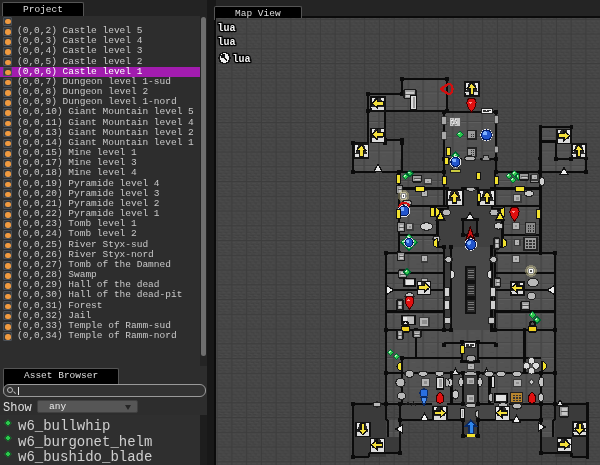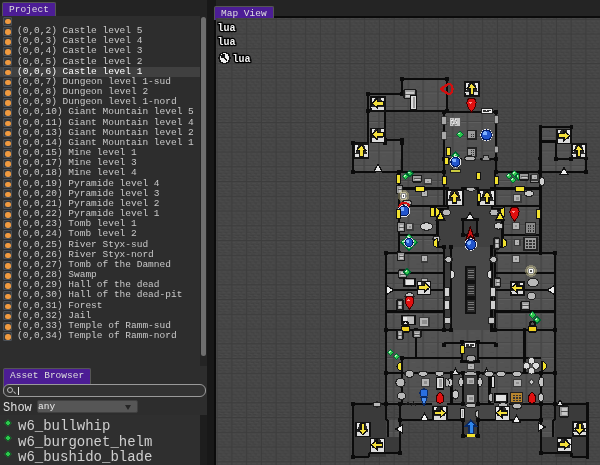--- a/index.html
+++ b/index.html
@@ -1,35 +1,35 @@
 <!DOCTYPE html>
 <html><head><meta charset="utf-8"><style>
 *{margin:0;padding:0;box-sizing:border-box}
 html,body{width:600px;height:465px;overflow:hidden;background:#191919;font-family:"Liberation Mono",monospace}
 .page{position:relative;width:600px;height:465px;background:#191919}
 .leftpanel{position:absolute;left:0;top:0;width:207px;height:465px;background:#191919}
-.tab{position:absolute;background:#4c1d95;color:#dedede;font-size:9.5px;line-height:13.5px;padding:0 6px;border:1px solid #555;border-bottom:none;border-radius:2px 2px 0 0}
+.tab{position:absolute;background:#000000;color:#dedede;font-size:9.5px;line-height:13.5px;padding:0 20px;border:1px solid #555;border-bottom:none;border-radius:2px 2px 0 0}
 .ptab{left:2px;top:2px;height:14px}
 .plist{position:absolute;left:0;top:16px;width:200px;height:350px;background:#2d2d2d}
 .prow{position:relative;height:10.18px;white-space:nowrap}
-.prow.sel{background:#404040}
+.prow.sel{background:#a21caf}
 .prow.sel .ptxt{color:#fff}
 .pic{position:absolute;left:3px;top:0.5px;width:8.5px;height:9px;background:#363a3e;border:1px solid #4b5158;border-radius:1px}
 .pdot{position:absolute;left:1.2px;top:1.4px;width:5.5px;height:5.5px;background:#f09a40;border-radius:50%}
 .ptxt{position:absolute;left:17px;top:-0.2px;font-size:9.5px;line-height:10.4px;color:#c9c9c9}
 .vsb{position:absolute;left:200px;top:16px;width:7px;height:350px;background:#242424}
 .vsbthumb{position:absolute;left:1px;top:1px;width:5px;height:339px;background:#6e6e6e;border-radius:3px}
 .abpanel{position:absolute;left:0;top:366px;width:207px;height:99px;background:#2d2d2d}
 .atab{left:3px;top:368px;height:26px}
 .searchbox{position:absolute;left:3px;top:384px;width:203px;height:12.5px;background:#333;border:1.5px solid #9a9a9a;border-radius:6px}
 .mag{position:absolute;left:3px;top:1.5px;width:6px;height:6px;border:1.3px solid #bbb;border-radius:50%}
 .mag:after{content:"";position:absolute;left:4.5px;top:4.5px;width:3px;height:1.3px;background:#bbb;transform:rotate(45deg)}
 .cursor{position:absolute;left:14px;top:1.5px;width:1.3px;height:8.5px;background:#e8e8e8}
 .showlbl{position:absolute;left:3px;top:401px;font-size:12px;color:#e0e0e0}
-.dropdown{position:absolute;left:37px;top:400px;width:101px;height:13px;background:#565656;border:1px solid #404040;border-radius:2px;color:#ececec;font-size:9.5px;line-height:11.5px;}
+.dropdown{position:absolute;left:37px;top:400px;width:101px;height:13px;background:#565656;border:1px solid #404040;border-radius:2px;color:#ececec;font-size:9.5px;line-height:11.5px;padding-left:11px}
 .darr{position:absolute;right:6px;top:4px;width:0;height:0;border-left:3.5px solid transparent;border-right:3.5px solid transparent;border-top:5px solid #252525}
 .alist{position:absolute;left:0;top:415px;width:200px;height:50px;background:#2f2f2f}
 .arow{position:relative;height:15.5px;white-space:nowrap}
 .adot{position:absolute;left:5px;top:4.5px;width:6px;height:6px;background:#2ec84e;border:1px solid #0a5a20;transform:rotate(45deg) scale(0.85)}
 .atxt{position:absolute;left:18px;top:3px;font-size:14px;color:#cfcfcf}
 .mappanel{position:absolute;left:216px;top:0;width:384px;height:16px;background:#242424}
 .divider{position:absolute;left:207px;top:0;width:9px;height:465px;background:#181818}
 .mapline{position:absolute;left:214px;top:15.5px;width:386px;height:3px;background:#0b0b0b}
 .mapleft{position:absolute;left:214px;top:15.5px;width:2.5px;height:449.5px;background:#0b0b0b}
 .topstrip{position:absolute;left:0;top:0;width:207px;height:16px;background:#232323}

